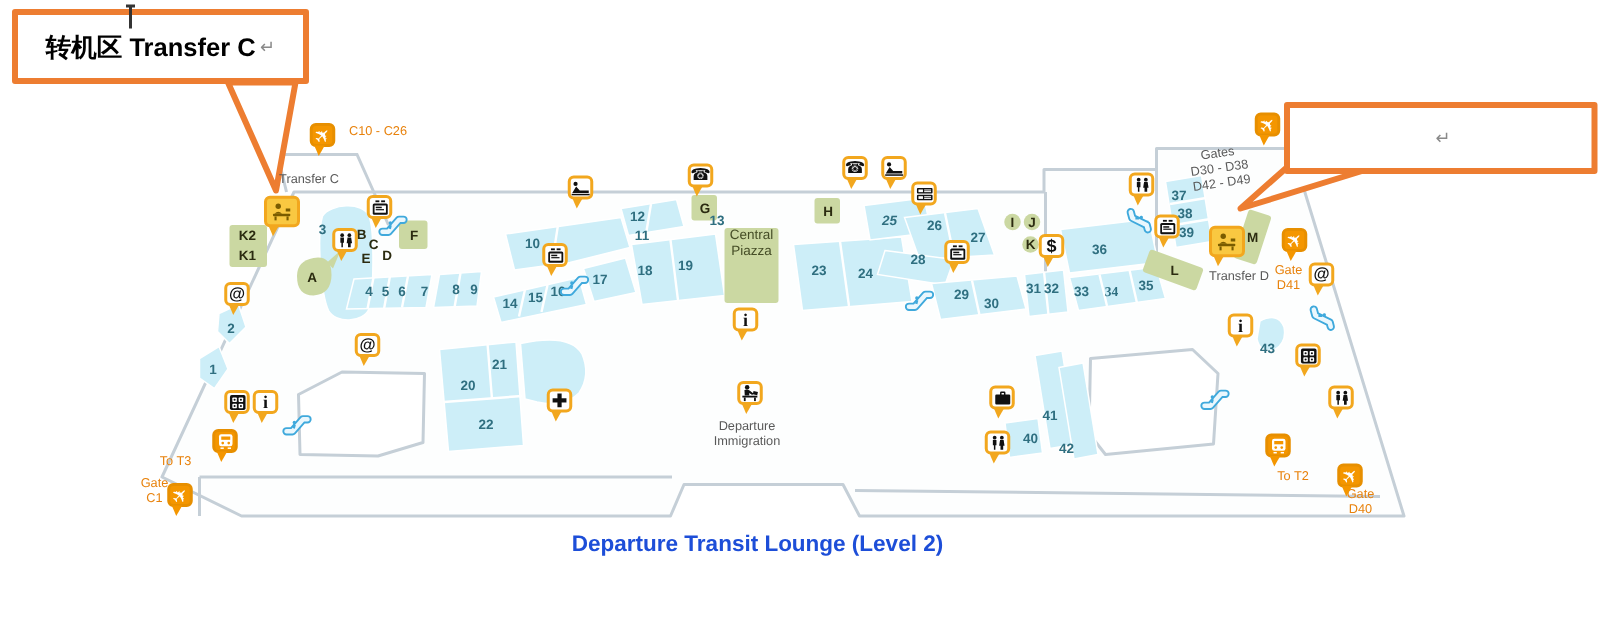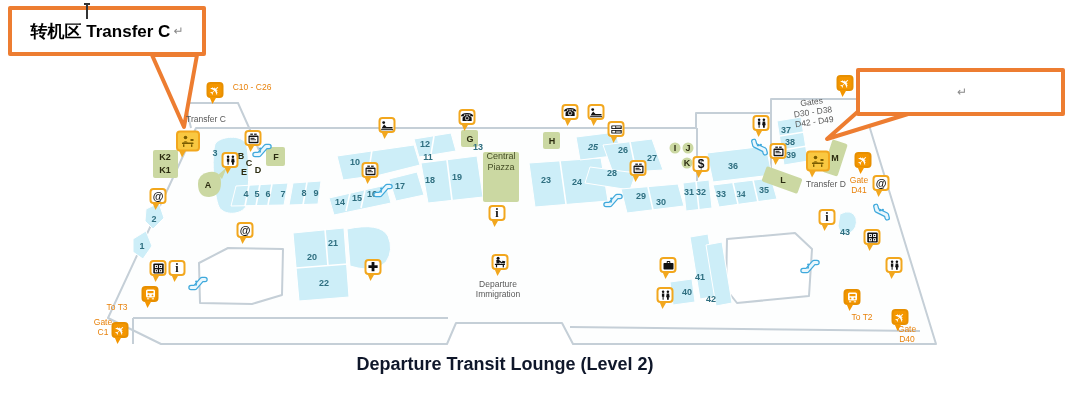--- a/index.html
+++ b/index.html
@@ -24,21 +24,21 @@
   .g-medical{font-size:12px;font-weight:bold;}
   
   .num{position:absolute;transform:translate(-50%,-50%);font-size:9px;font-weight:bold;color:#2F6F80;z-index:3;white-space:nowrap;}
   .ltr{position:absolute;transform:translate(-50%,-50%);font-size:9px;font-weight:bold;color:#2B2B10;z-index:3;white-space:nowrap;}
   .lbl{position:absolute;transform:translate(-50%,-50%);text-align:center;font-size:8.5px;line-height:1.2;
        white-space:pre-line;z-index:3;}
   .lbl.gray{color:#595959;}
   .lbl.gate{color:#E8820C;}
   .lbl.green{color:#454D26;font-size:9px;}
   .map-title{position:absolute;left:505px;top:354px;transform:translateX(-50%);
-             font-size:18px;font-weight:bold;color:#0f172a;z-index:4;white-space:nowrap;}
+             font-size:15px;font-weight:bold;color:#1d4ed8;z-index:4;white-space:nowrap;}
   
   .callout{position:absolute;background:#fff;border:4px solid #ED7D31;border-radius:2px;box-sizing:border-box;
            display:flex;align-items:center;justify-content:center;font-size:17px;font-weight:600;color:#000;
            z-index:10;white-space:nowrap;}
   .callout .mark{color:#8a8a8a;font-size:12px;font-weight:400;margin-left:3px;}
   .caret{position:absolute;left:86px;top:4px;width:2px;height:15px;background:#333;z-index:12;}
   .caret:before{content:"";position:absolute;left:-2px;top:-1px;width:6px;height:1.5px;background:#333;}
 </style>
 </head>
 <body>

